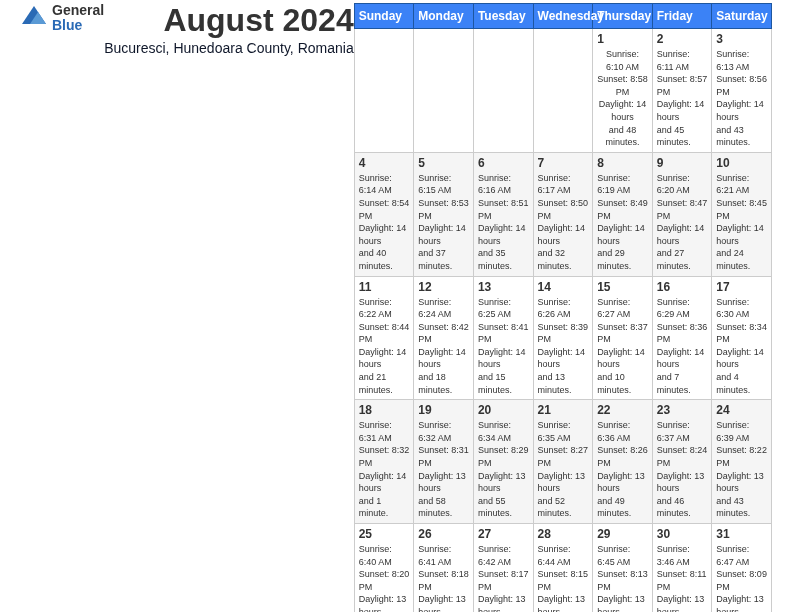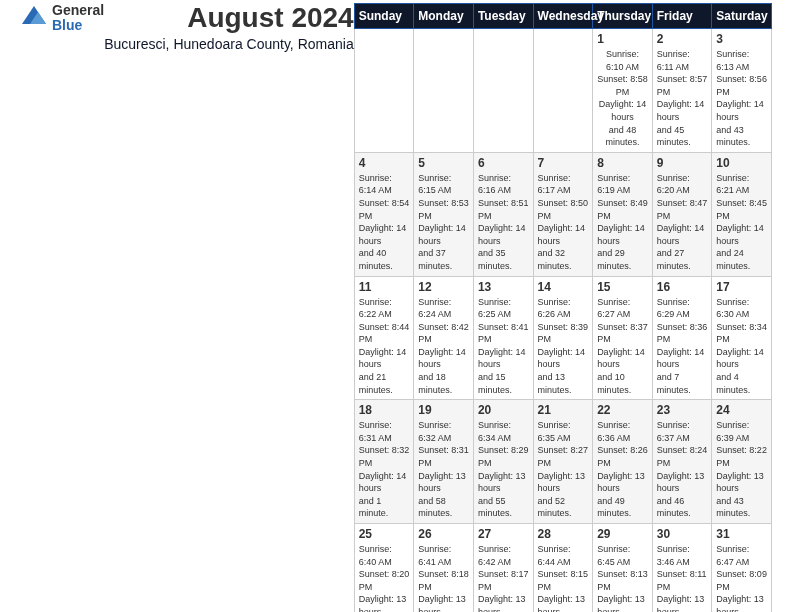--- a/index.html
+++ b/index.html
@@ -43,39 +43,39 @@
       color: #2a6ab5;
     }
     .logo-icon {
       width: 28px;
       height: 28px;
     }
     .title-block {
       text-align: right;
     }
     .main-title {
-      font-size: 28px;
+      font-size: 32px;
       font-weight: bold;
       color: #333;
       line-height: 1.1;
     }
     .subtitle {
       font-size: 14px;
       color: #0f172a;
       margin-top: 2px;
     }
     .calendar {
       flex: 1;
       border: 1px solid #ccc;
       border-collapse: collapse;
       width: 100%;
       table-layout: fixed;
     }
     .calendar th {
-      background: #0f172a;
+      background: #3b82f6;
       color: #fff;
       font-size: 12px;
       font-weight: bold;
       padding: 5px 4px;
       text-align: left;
       border: 1px solid #1e57a0;
     }
     .calendar td {
       border: 1px solid #ccc;
       vertical-align: top;

